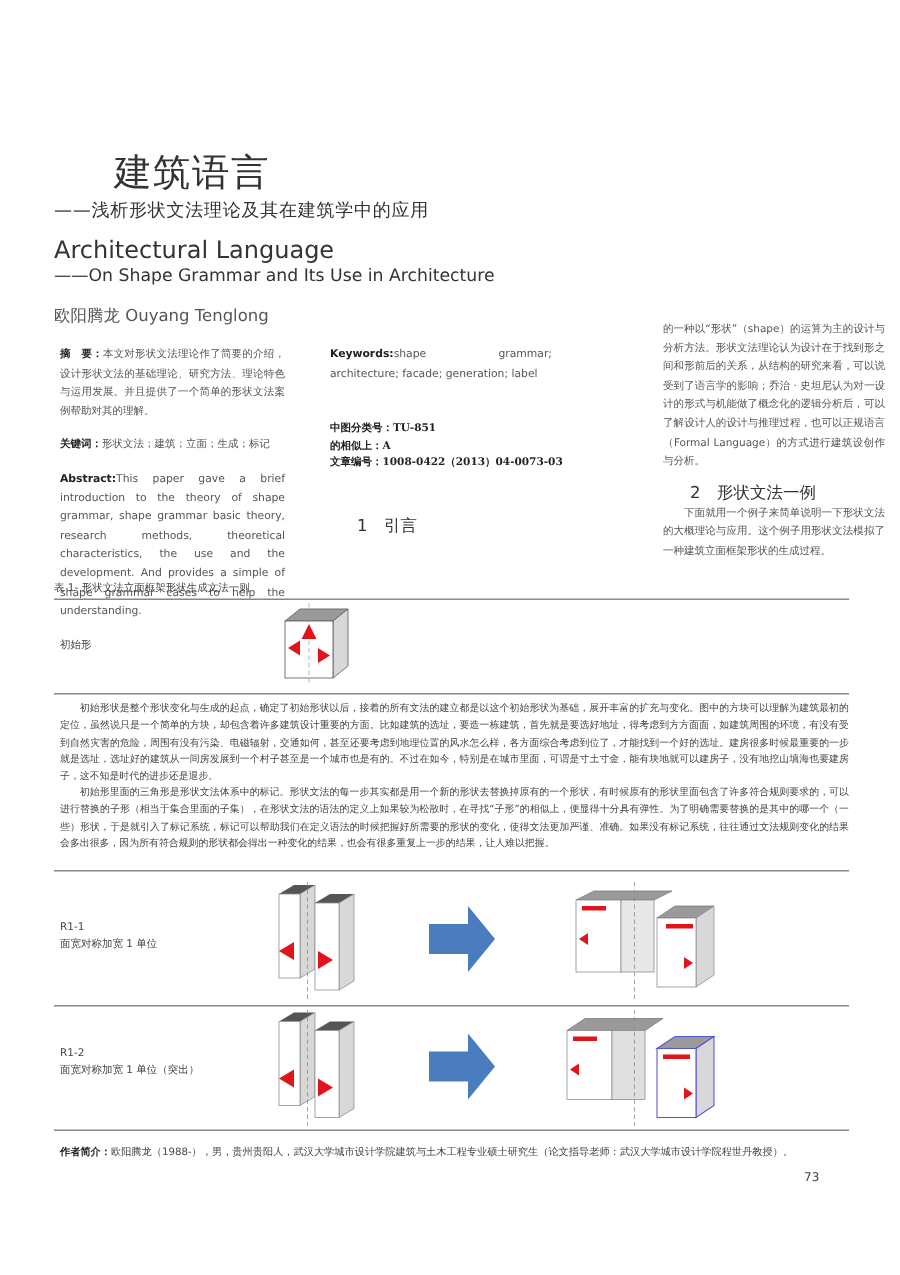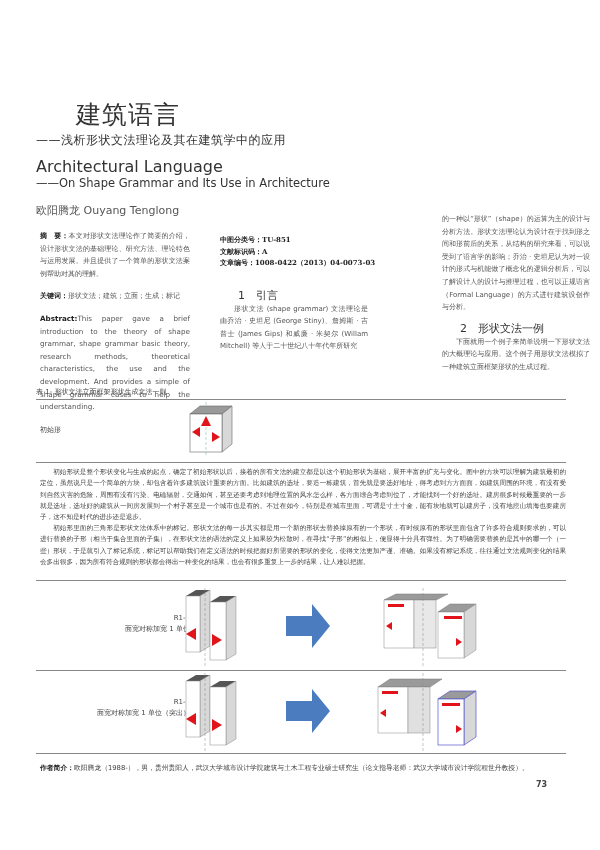--- a/index.html
+++ b/index.html
@@ -20,25 +20,25 @@
   .col3 { left: 397px; top: 213px; width: 148px; margin-left: 45px; }
   .lbl-b { font-weight: bold; color: #222; }
   .zh-bold { font-family: Liberation Serif, serif; font-weight: bold; color: #222; }
   .meta-line { font-size: 7px; line-height: 11.5px; color: #222; font-family: "DejaVu Serif", serif; font-weight: bold; white-space: nowrap; }
   .section-h { font-size: 11px; color: #333; line-height: 14px; margin-top: 6px; padding-left: 18px; }
   .indent { text-indent: 2em; }
 
   .table-cap { left: 36px; top: 387px; font-size: 7px; color: #444; }
   .rule { left: 36px; width: 530px; height: 1px; background: #888; }
 
-  .row-label { font-size: 7px; color: #444; text-align: right; line-height: 11px; }
+  .row-label { font-size: 7px; color: #444; text-align: left; line-height: 11px; }
   .body-text { left: 40px; width: 526px; font-size: 6.6px; line-height: 11.3px; color: #444; text-align: justify; }
 
   .bio { left: 40px; top: 763px; font-size: 6.8px; color: #444; white-space: nowrap; }
-  .pagenum { left: 536px; top: 780px; font-size: 8px; color: #444; font-weight: bold; }
+  .pagenum { left: 536px; top: 780px; font-size: 8px; color: #444; }
   svg { display: block; }
 </style>
 </head>
 <body>
 
 <div class="abs title-zh">建筑语言</div>
 <div class="abs subtitle-zh">——浅析形状文法理论及其在建筑学中的应用</div>
 <div class="abs title-en">Architectural Language</div>
 <div class="abs subtitle-en">——On Shape Grammar and Its Use in Architecture</div>
 <div class="abs author">欧阳腾龙 Ouyang Tenglong</div>
@@ -49,27 +49,29 @@
   </div>
   <div style="margin-top:10px">
     <span class="zh-bold">关键词：</span><span>形状文法；建筑；立面；生成；标记</span>
   </div>
   <div style="margin-top:10px; font-size:7.2px; line-height:12.6px;">
     <span class="lbl-b">Abstract:</span><span>This paper gave a brief introduction to the theory of shape grammar, shape grammar basic theory, research methods, theoretical characteristics, the use and the development. And provides a simple of shape grammar cases to help the understanding.</span>
   </div>
 </div>
 
 <div class="abs col col2">
-  <div style="margin-top:4px">
+  <div style="font-size:7.2px">
+    <span class="lbl-b">Keywords:</span><span>shape grammar; architecture; facade; generation; label</span>
+  </div>
+  <div style="margin-top:24px">
     <div class="meta-line">中图分类号：TU-851</div>
-    <div class="meta-line">文献标识码：A</div>
+    <div class="meta-line">的相似上：A</div>
     <div class="meta-line">文章编号：1008-0422（2013）04-0073-03</div>
   </div>
-  <div style="margin-top:20px" class="section-h">1　引言</div>
-  <div class="indent">形状文法 (shape grammar) 文法理论是由乔治 · 史坦尼 (George Stiny)、詹姆斯 · 吉普士 (James Gips) 和威廉 · 米契尔 (Willam Mitchell) 等人于二十世纪八十年代年所研究</div>
+  <div style="margin-top:30px" class="section-h">1　引言</div>
 </div>
 
 <div class="abs col col3">
   <div>的一种以“形状”（shape）的运算为主的设计与分析方法。形状文法理论认为设计在于找到形之间和形前后的关系，从结构的研究来看，可以说受到了语言学的影响；乔治 · 史坦尼认为对一设计的形式与机能做了概念化的逻辑分析后，可以了解设计人的设计与推理过程，也可以正规语言（Formal Language）的方式进行建筑设创作与分析。</div>
   <div style="margin-top:8px" class="section-h">2　形状文法一例</div>
   <div class="indent">下面就用一个例子来简单说明一下形状文法的大概理论与应用。这个例子用形状文法模拟了一种建筑立面框架形状的生成过程。</div>
 </div>
 
 <div class="abs table-cap">表 1- 形状文法立面框架形状生成文法一则</div>
 <div class="abs rule" style="top:399px"></div>

